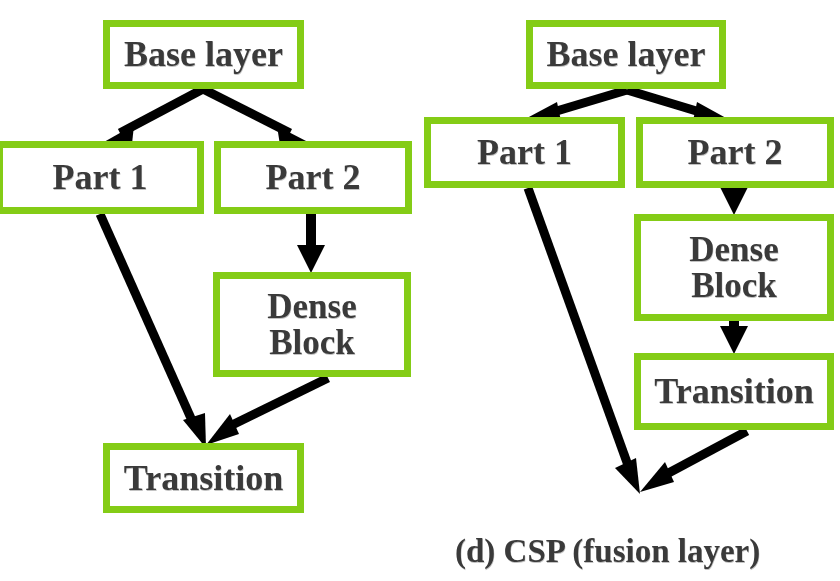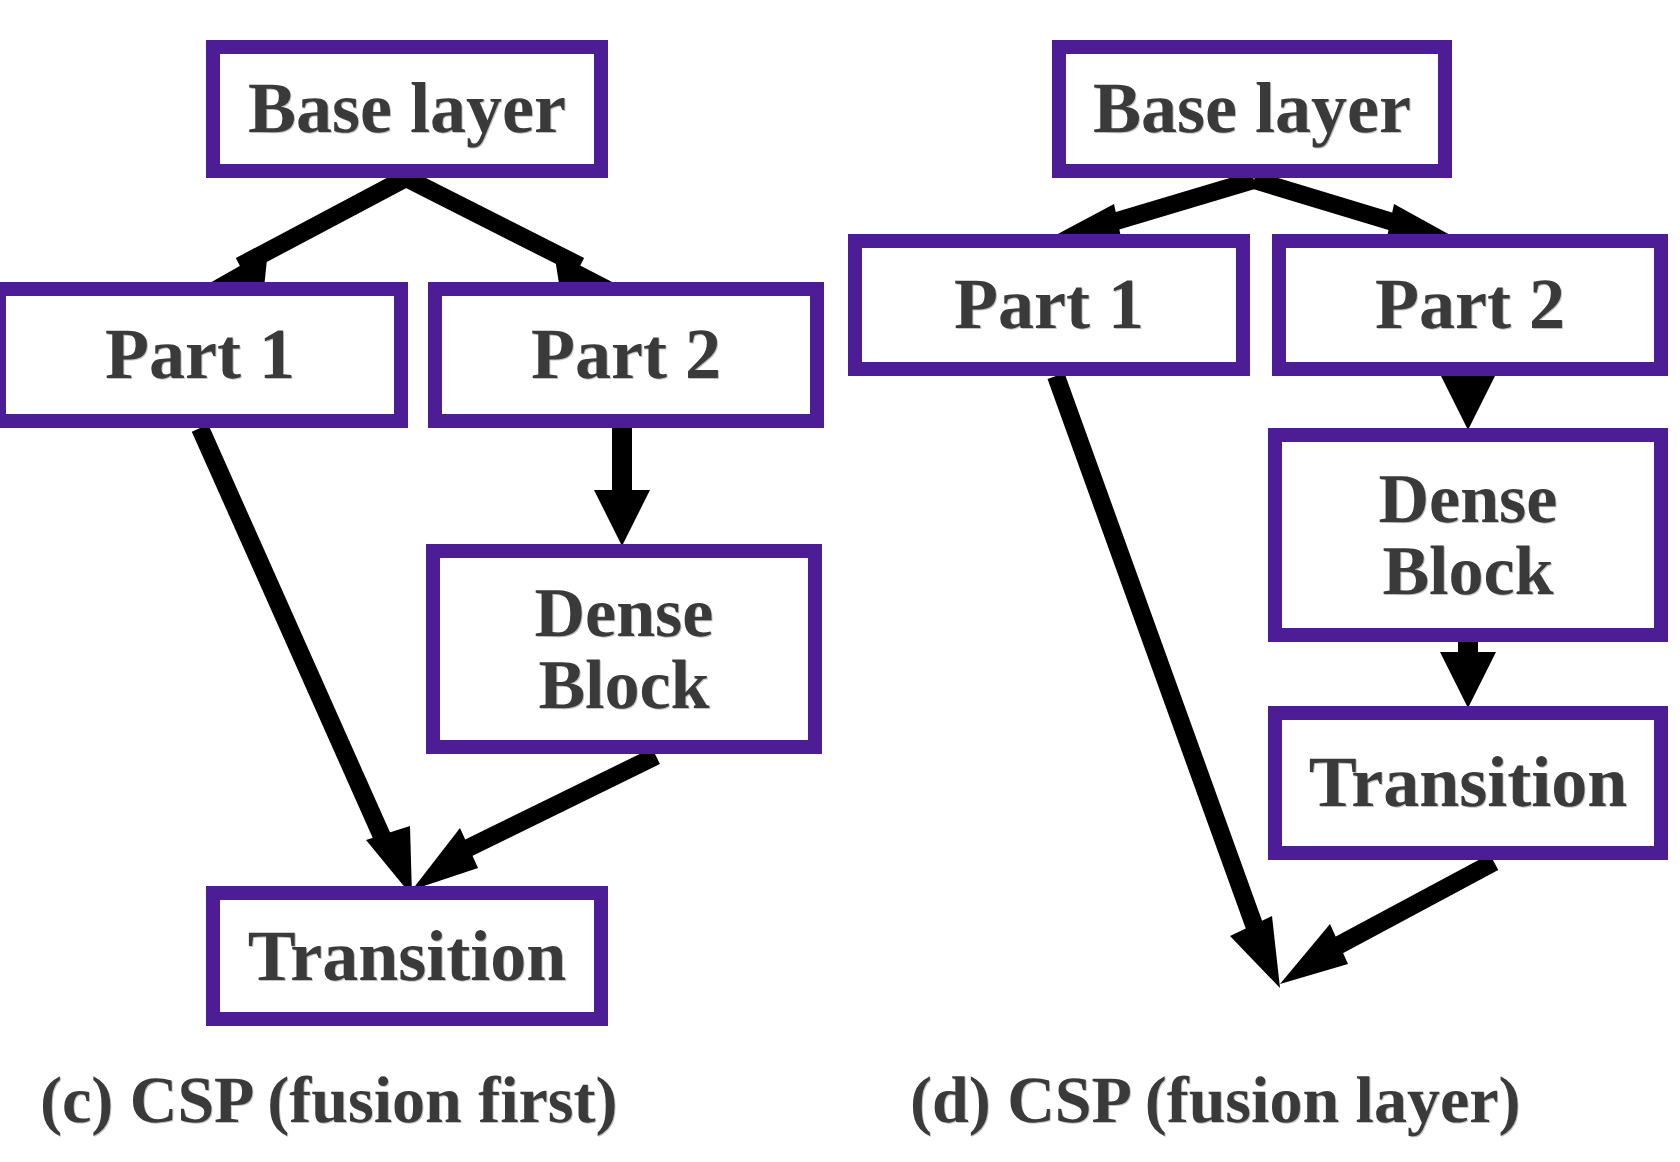--- a/index.html
+++ b/index.html
@@ -20,21 +20,21 @@
   .svg-layer {
     position: absolute;
     left: 0;
     top: 0;
     width: 840px;
     height: 581px;
   }
   .node-box {
     position: absolute;
     box-sizing: border-box;
-    border: 7px solid #4c1d95;
+    border: 7px solid #84cc16;
     background: #ffffff;
     display: flex;
     flex-direction: column;
     align-items: center;
     justify-content: center;
     color: #3a3a3a;
     font-weight: bold;
     font-family: "Liberation Serif", "DejaVu Serif", serif;
     line-height: 1.02;
     z-index: 3;
@@ -153,17 +153,16 @@
 
   <div class="node-box" style="left:634px; top:214px; width:200px; height:107px; font-size:35px;">
     <span class="ln">Dense</span>
     <span class="ln">Block</span>
   </div>
 
   <div class="node-box" style="left:634px; top:353px; width:200px; height:77px; font-size:36px;">
     <span class="ln">Transition</span>
   </div>
 
-  <div class="caption" style="left:20px; top:533px;">(c) CSP (fusion first)</div>
 
   <div class="caption" style="left:455px; top:533px;">(d) CSP (fusion layer)</div>
 
 </div>
 
 </body></html>

